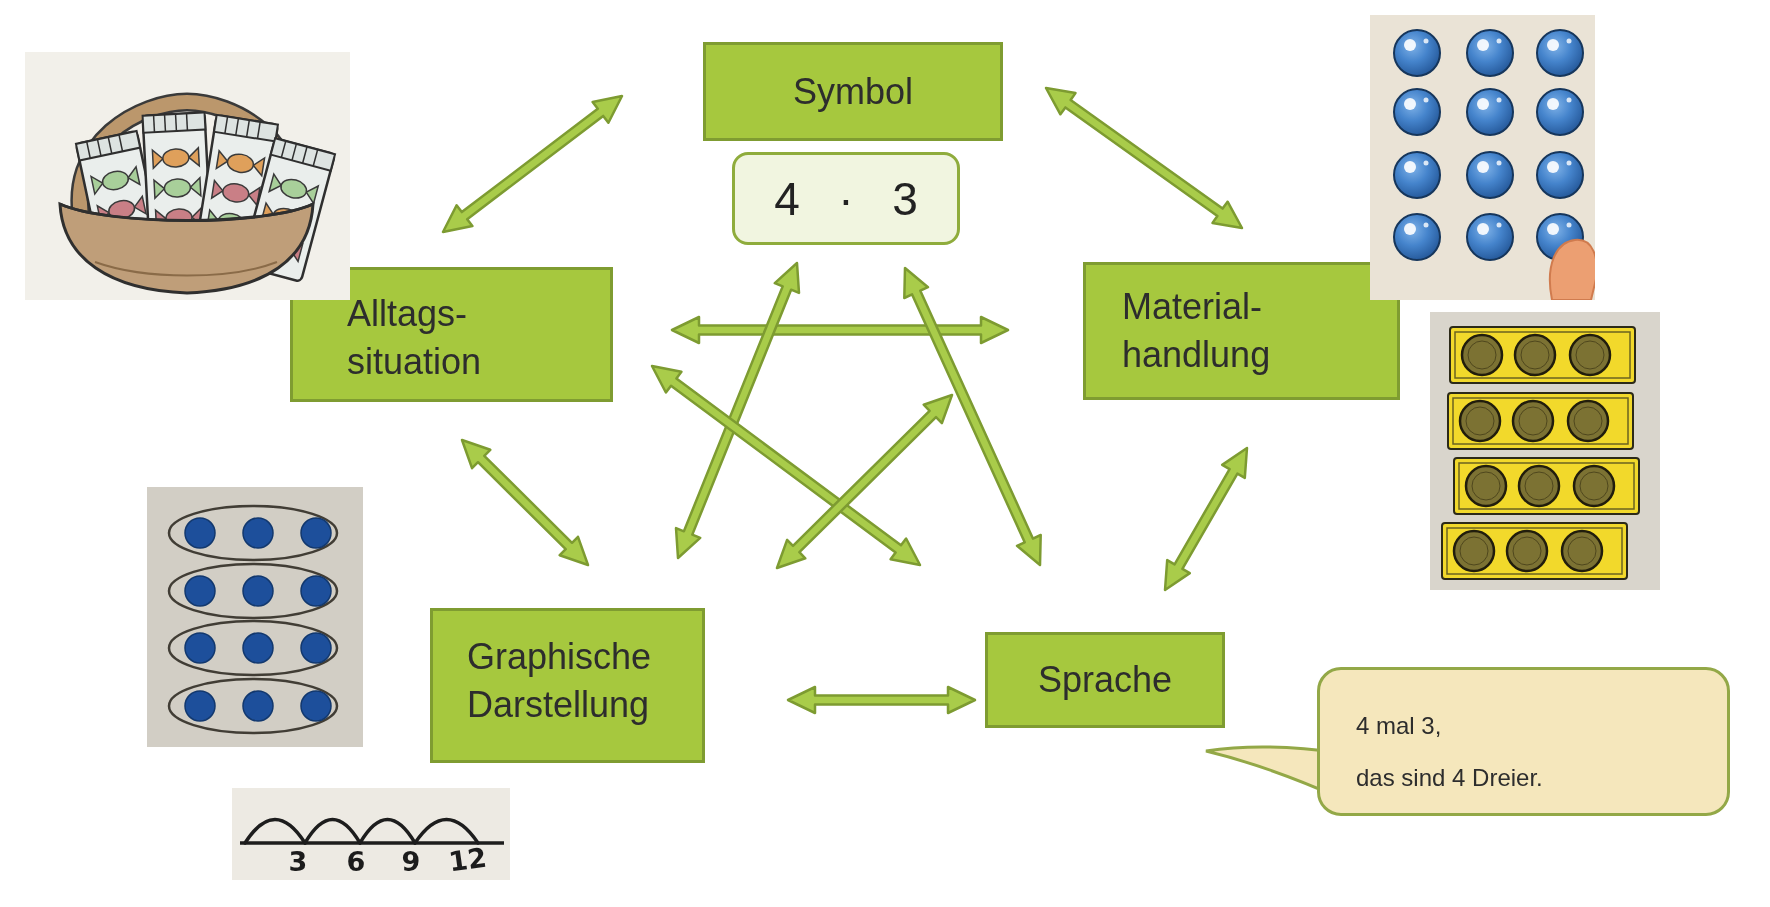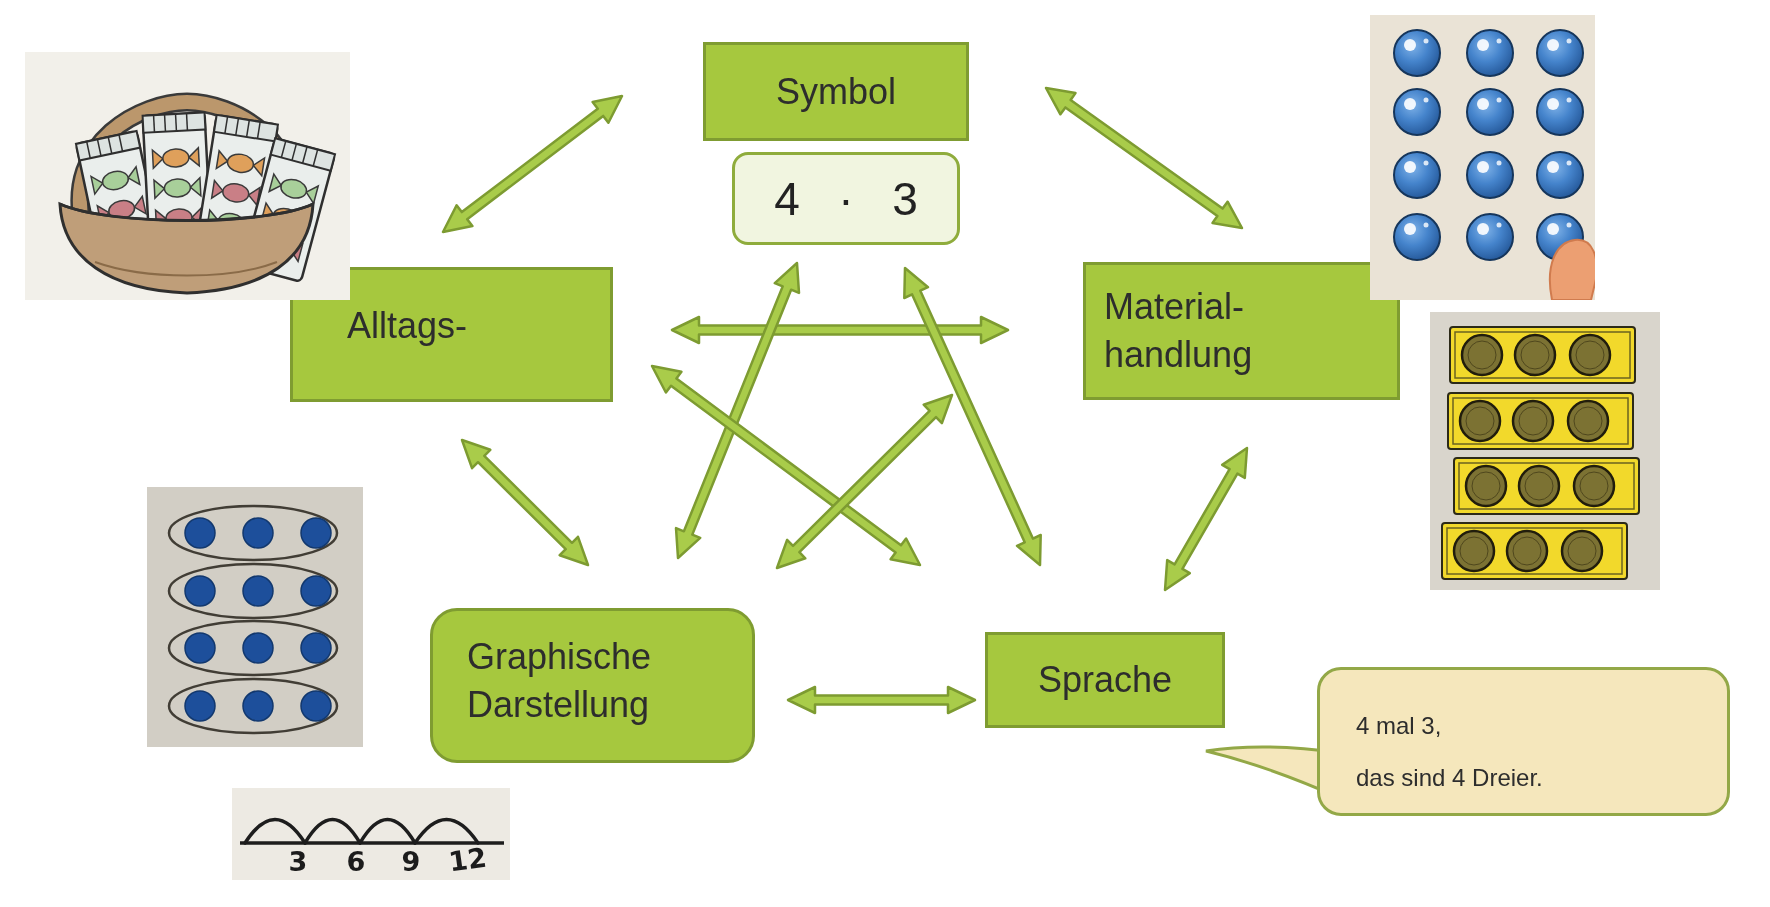--- a/index.html
+++ b/index.html
@@ -40,38 +40,39 @@
       <path d="M1247.0,448.0L1222.2,464.9L1229.6,469.1L1174.6,564.4L1167.2,560.1L1165.0,590.0L1189.8,573.1L1182.4,568.9L1237.4,473.6L1244.8,477.9Z" fill="#a9cc4a" stroke="#7d9b31" stroke-width="2.5" stroke-linejoin="round"></path>
       <path d="M788.0,700.0L815.0,713.0L815.0,704.5L948.0,704.5L948.0,713.0L975.0,700.0L948.0,687.0L948.0,695.5L815.0,695.5L815.0,687.0Z" fill="#a9cc4a" stroke="#7d9b31" stroke-width="2.5" stroke-linejoin="round"></path>
       <path d="M672.0,330.0L699.0,343.0L699.0,334.5L981.0,334.5L981.0,343.0L1008.0,330.0L981.0,317.0L981.0,325.5L699.0,325.5L699.0,317.0Z" fill="#a9cc4a" stroke="#7d9b31" stroke-width="2.5" stroke-linejoin="round"></path>
       <path d="M678.0,558.0L700.2,537.8L692.3,534.6L791.1,289.7L799.0,292.9L797.0,263.0L774.8,283.2L782.7,286.4L683.9,531.3L676.0,528.1Z" fill="#a9cc4a" stroke="#7d9b31" stroke-width="2.5" stroke-linejoin="round"></path>
       <path d="M1040.0,565.0L1040.7,535.0L1032.9,538.6L920.3,290.7L928.0,287.2L905.0,268.0L904.3,298.0L912.1,294.4L1024.7,542.3L1017.0,545.8Z" fill="#a9cc4a" stroke="#7d9b31" stroke-width="2.5" stroke-linejoin="round"></path>
       <path d="M652.0,366.0L665.9,392.5L671.0,385.7L895.6,552.5L890.6,559.3L920.0,565.0L906.1,538.5L901.0,545.3L676.4,378.5L681.4,371.7Z" fill="#a9cc4a" stroke="#7d9b31" stroke-width="2.5" stroke-linejoin="round"></path>
       <path d="M777.0,568.0L805.3,558.3L799.4,552.2L936.0,417.2L941.9,423.2L952.0,395.0L923.7,404.7L929.6,410.8L793.0,545.8L787.1,539.8Z" fill="#a9cc4a" stroke="#7d9b31" stroke-width="2.5" stroke-linejoin="round"></path>
       <path id="bubble-tail" d="M1340,753 Q1265,742 1206,751 Q1268,766 1340,798 Z" fill="#f5e7bc" stroke="#93a847" stroke-width="3"></path>
     </svg>
 
-  <div class="node center" style="left:703px;top:42px;width:266px;height:99px;">
+  <div class="node center" style="left:703px;top:42px;width:300px;height:99px;">
     <span>Symbol</span>
   </div>
 
   <div class="expr-box" style="left:732px;top:152px;width:228px;height:93px;">
     <span>4 · 3</span>
   </div>
 
-  <div class="node" style="left:290px;top:267px;width:323px;height:135px;padding:32px 0 0 54px;">
+  <div class="node" style="left:290px;top:267px;width:323px;height:135px;padding:20px 0 0 54px;">
     <div>Alltags-</div>
-  </div>
-
-  <div class="node" style="left:1083px;top:262px;width:317px;height:138px;padding:18px 0 0 18px;">
+    <div>situation</div>
+  </div>
+
+  <div class="node" style="left:1083px;top:262px;width:317px;height:138px;padding:18px 0 0 36px;">
     <div>Material-</div>
     <div>handlung</div>
   </div>
 
-  <div class="node" style="left:430px;top:608px;width:325px;height:155px;padding:22px 0 0 34px;border-radius:27px;">
+  <div class="node" style="left:430px;top:608px;width:275px;height:155px;padding:22px 0 0 34px;">
     <div>Graphische</div>
     <div>Darstellung</div>
   </div>
 
   <div class="node center" style="left:985px;top:632px;width:240px;height:96px;">
     <span>Sprache</span>
   </div>
 
   <div class="bubble" style="left:1317px;top:667px;width:413px;height:149px;">
     <div>4 mal 3,</div>

